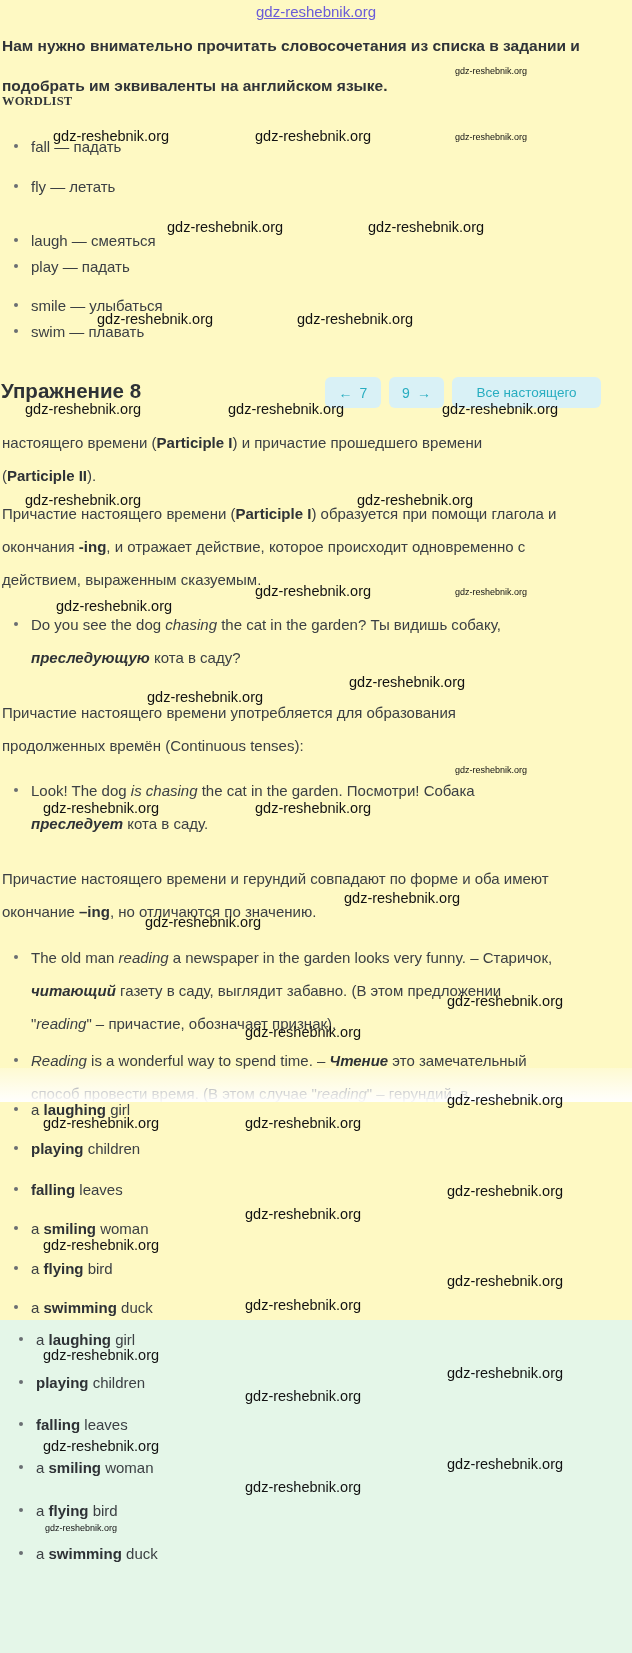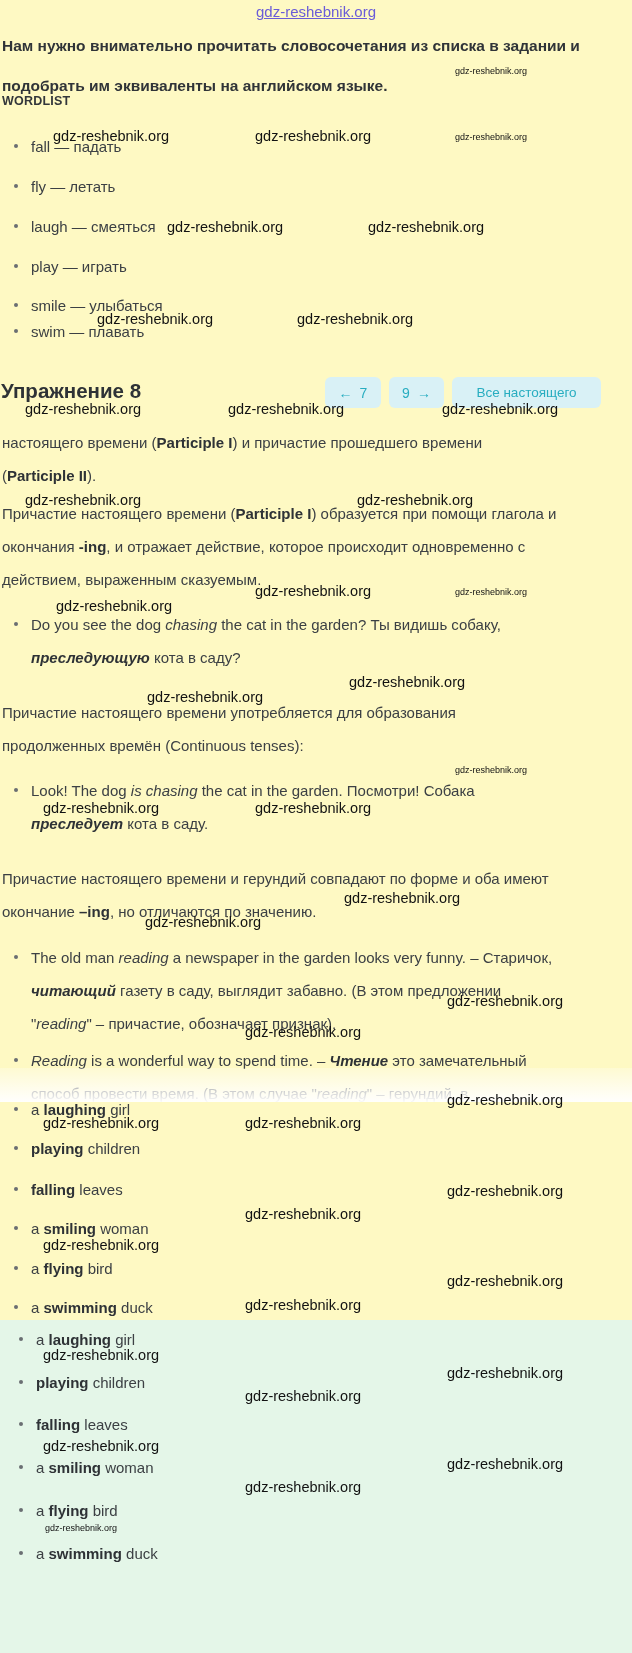--- a/index.html
+++ b/index.html
@@ -9,21 +9,21 @@
   
   .wm{position:absolute;font-size:14.5px;color:#121212;white-space:nowrap;z-index:6;}
   .wm.sm{font-size:9px;}
 
   .top-link{position:absolute;top:3px;left:0;width:100%;text-align:center;font-size:15px;
             color:#6a5cd8;text-decoration:underline;cursor:pointer;z-index:6;}
 
   .intro{position:absolute;top:26px;left:2px;width:620px;font-size:15.5px;font-weight:700;
          line-height:40px;color:#303438;}
 
-  .wordlist-title{position:absolute;top:94px;left:2px;font-size:12.5px;font-weight:700;color:#33373b;letter-spacing:.2px;}
+  .wordlist-title{position:absolute;top:94px;left:2px;font-size:12.5px;font-weight:700;color:#33373b;letter-spacing:.2px;font-family:Liberation Serif, serif;}
 
   .li{position:absolute;left:31px;font-size:15px;color:#3c4044;white-space:nowrap;}
   .li::before{content:"";position:absolute;left:-17px;top:6px;width:4px;height:4px;border-radius:50%;background:#6a6e72;}
 
   .heading{position:absolute;top:379px;left:1px;margin:0;font-size:20.5px;font-weight:700;color:#2e3236;}
 
   .nav-btn{position:absolute;top:377px;height:31px;border:none;border-radius:6px;background:#d9f1f6;
            color:#28adc0;font-family:inherit;font-size:14px;display:flex;align-items:center;
            justify-content:center;gap:7px;cursor:pointer;z-index:2;}
   .btn-prev{left:325px;width:56px;}
@@ -56,22 +56,22 @@
 
   <div class="intro">
     <span>Нам нужно внимательно прочитать словосочетания из списка в задании и</span><br>
     <span>подобрать им эквиваленты на английском языке.</span>
   </div>
 
   <div class="wordlist-title">WORDLIST</div>
 
   <div class="li" style="top:138px">fall — падать</div>
   <div class="li" style="top:178px">fly — летать</div>
-  <div class="li" style="top:218px">laugh — смеяться</div>
-  <div class="li" style="top:258px">play — играть</div>
+  <div class="li" style="top:232px">laugh — смеяться</div>
+  <div class="li" style="top:258px">play — падать</div>
   <div class="li" style="top:297px">smile — улыбаться</div>
   <div class="li" style="top:323px">swim — плавать</div>
 
   <h1 class="heading">Упражнение 8</h1>
 
   <button class="nav-btn btn-prev">
     <span>←</span>
     <span>7</span>
   </button>
   <button class="nav-btn btn-next">

